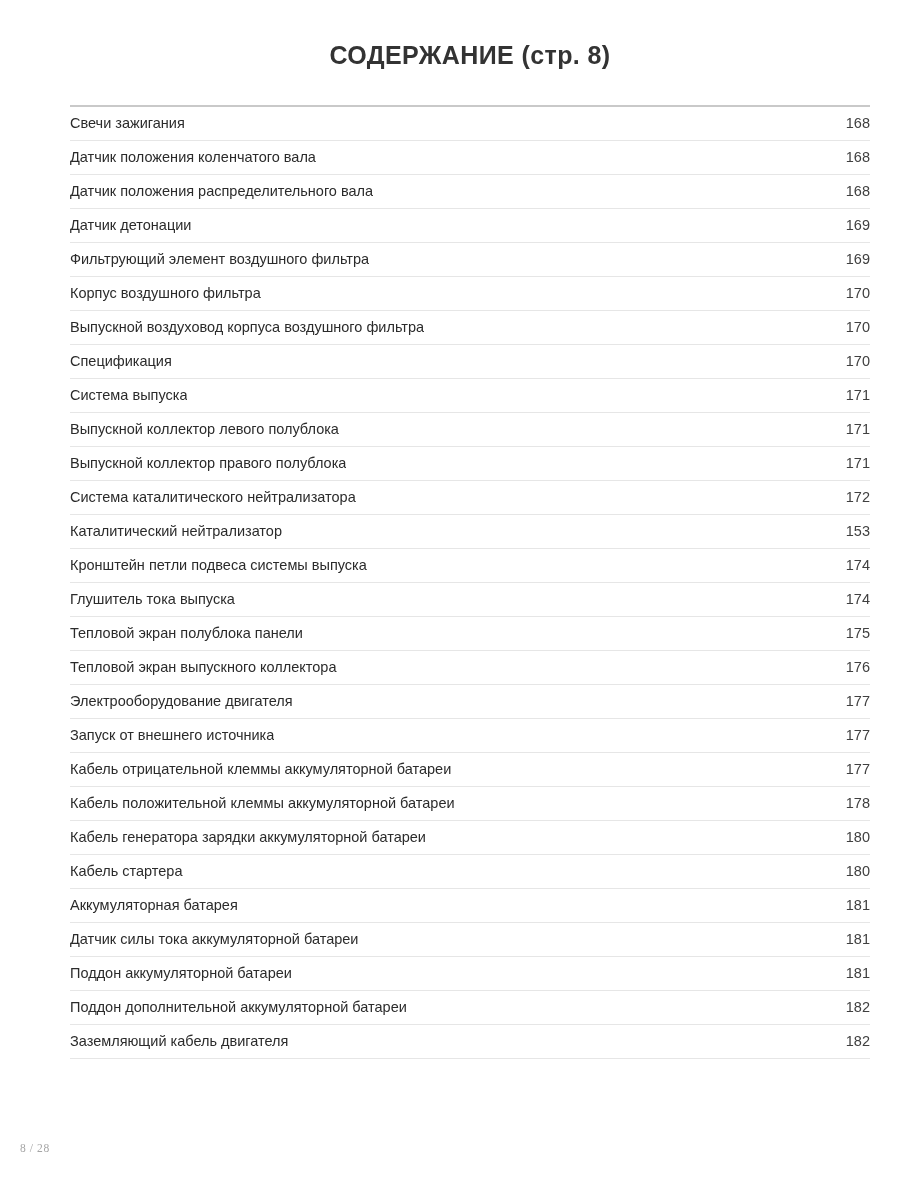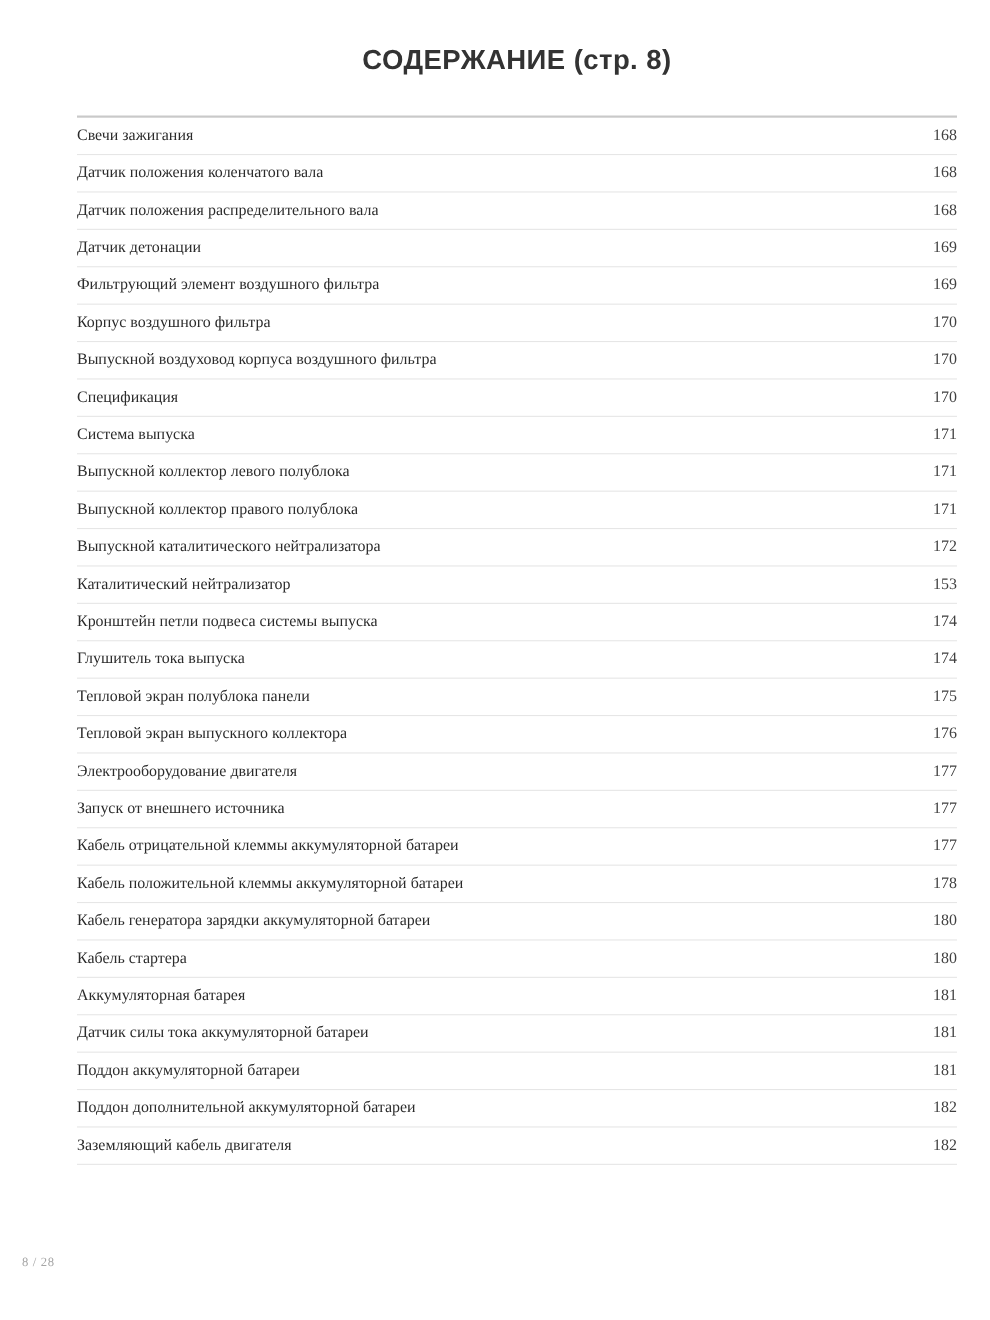--- a/index.html
+++ b/index.html
@@ -53,21 +53,20 @@
     flex: 0 0 auto;
   }
   .toc-row {
     display: flex;
     align-items: baseline;
     justify-content: space-between;
     height: 34px;
     box-sizing: border-box;
     border-bottom: 1px solid #e6e6e6;
     gap: 16px;
-    font-family: Liberation Serif, serif;
   }
   .toc-label {
     font-size: 14.5px;
     color: #2b2b2b;
     line-height: 33px;
     white-space: nowrap;
     overflow: hidden;
     text-overflow: ellipsis;
   }
   .toc-page {
@@ -141,21 +140,21 @@
       </li>
       <li class="toc-row">
         <span class="toc-label">Выпускной коллектор левого полублока</span>
         <span class="toc-page">171</span>
       </li>
       <li class="toc-row">
         <span class="toc-label">Выпускной коллектор правого полублока</span>
         <span class="toc-page">171</span>
       </li>
       <li class="toc-row">
-        <span class="toc-label">Выпускной каталитического нейтрализатора</span>
+        <span class="toc-label">Система каталитического нейтрализатора</span>
         <span class="toc-page">172</span>
       </li>
       <li class="toc-row">
         <span class="toc-label">Каталитический нейтрализатор</span>
         <span class="toc-page">153</span>
       </li>
       <li class="toc-row">
         <span class="toc-label">Кронштейн петли подвеса системы выпуска</span>
         <span class="toc-page">174</span>
       </li>

